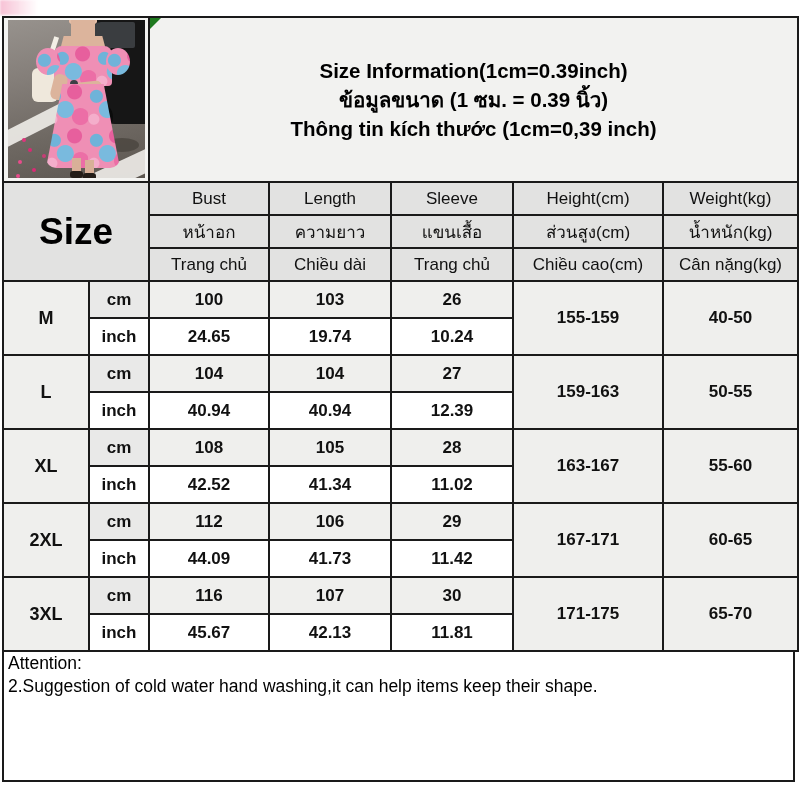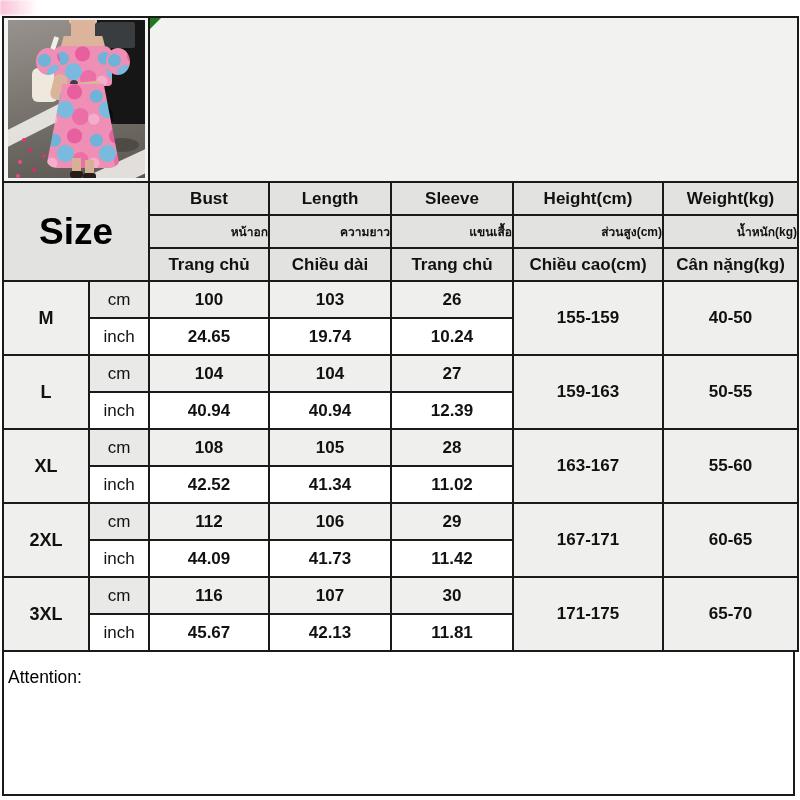--- a/index.html
+++ b/index.html
@@ -18,36 +18,36 @@
   }
   .r-top{height:165px;}
   .r-hdr{height:33px;}
   .r-body{height:37px;}
 
   .title-cell{background:#f2f2f0;position:relative;}
   .title-lines{font-weight:bold;font-size:20.5px;line-height:29px;color:#000;}
   .err-tri{position:absolute;top:0;left:0;width:0;height:0;
     border-top:11px solid #1f7a1f;border-right:11px solid transparent;}
 
-  .hdr-cell{background:#e2e2e1;font-weight:bold;font-size:17px;}
-  .hdr-cell.th{font-size:12px;text-align:right;}
+  .hdr-cell{background:#e2e2e1;font-weight:normal;font-size:17px;}
+  .hdr-cell.th{font-size:17px;}
   .size-cell{background:#e2e2e1;font-weight:bold;font-size:37px;color:#000;margin-top:24px;}
   .sizelab{background:#e2e2e1;font-weight:bold;font-size:18px;}
-  .unit{font-weight:normal;font-size:17px;}
+  .unit{font-weight:bold;font-size:17px;}
   .cm-row td{background:#efefed;}
   .cm-row td.unit{background:#e9e9e8;}
   .inch-row td{background:#ffffff;}
   .val{font-weight:700;font-size:17px;}
   .merged{background:#efefed;font-weight:700;font-size:17px;}
 
   
   .attention{
     position:absolute;left:2px;top:650px;width:779px;height:128px;
     border:2px solid #1a1a1a;background:#fff;color:#000;
-    font-size:17.5px;line-height:22.5px;padding:14px 6px 0 4px;
+    font-size:17.5px;line-height:22.5px;padding:0 6px 0 4px;
   }
 
   
   .photo-cell{background:#f4f4f2;position:relative;}
   .photo{position:absolute;left:4px;top:2px;right:3px;bottom:3px;overflow:hidden;
     background:linear-gradient(168deg,#97928d 0%,#857f7a 32%,#6e6862 68%,#5c5650 100%);}
   .stripe{position:absolute;background:#eceae5;opacity:.93;}
   .stripe.s1{left:-14px;top:96px;width:86px;height:15px;transform:rotate(-27deg);}
   .stripe.s2{left:52px;top:142px;width:120px;height:22px;transform:rotate(-25deg);}
   .wetpatch{position:absolute;right:6px;bottom:26px;width:34px;height:14px;border-radius:50%;
@@ -141,20 +141,25 @@
             <div class="skirt floral"></div>
             <div class="leg l"></div>
             <div class="leg r"></div>
             <div class="sandal l"></div>
             <div class="sandal r"></div>
           </div>
         </div>
       </td>
       <td colspan="5" class="title-cell">
         <div class="err-tri"></div>
+        <div class="title-lines">
+          <div>Size Information(1cm=0.39inch)</div>
+          <div>ข้อมูลขนาด (1 ซม. = 0.39 นิ้ว)</div>
+          <div>Thông tin kích thước (1cm=0,39 inch)</div>
+        </div>
       </td>
     </tr>
 
     <tr class="r-hdr">
       <td colspan="2" rowspan="3" class="size-cell">Size</td>
       <td class="hdr-cell">Bust</td>
       <td class="hdr-cell">Length</td>
       <td class="hdr-cell">Sleeve</td>
       <td class="hdr-cell">Height(cm)</td>
       <td class="hdr-cell">Weight(kg)</td>
@@ -251,15 +256,16 @@
       <td class="unit">inch</td>
       <td class="val">45.67</td>
       <td class="val">42.13</td>
       <td class="val">11.81</td>
     </tr>
   </tbody>
     </table>
 
   <div class="attention">
     <div>Attention:</div>
+    <div>2.Suggestion of cold water hand washing,it can help items keep their shape.</div>
   </div>
 
 </div>
 
 </body></html>

